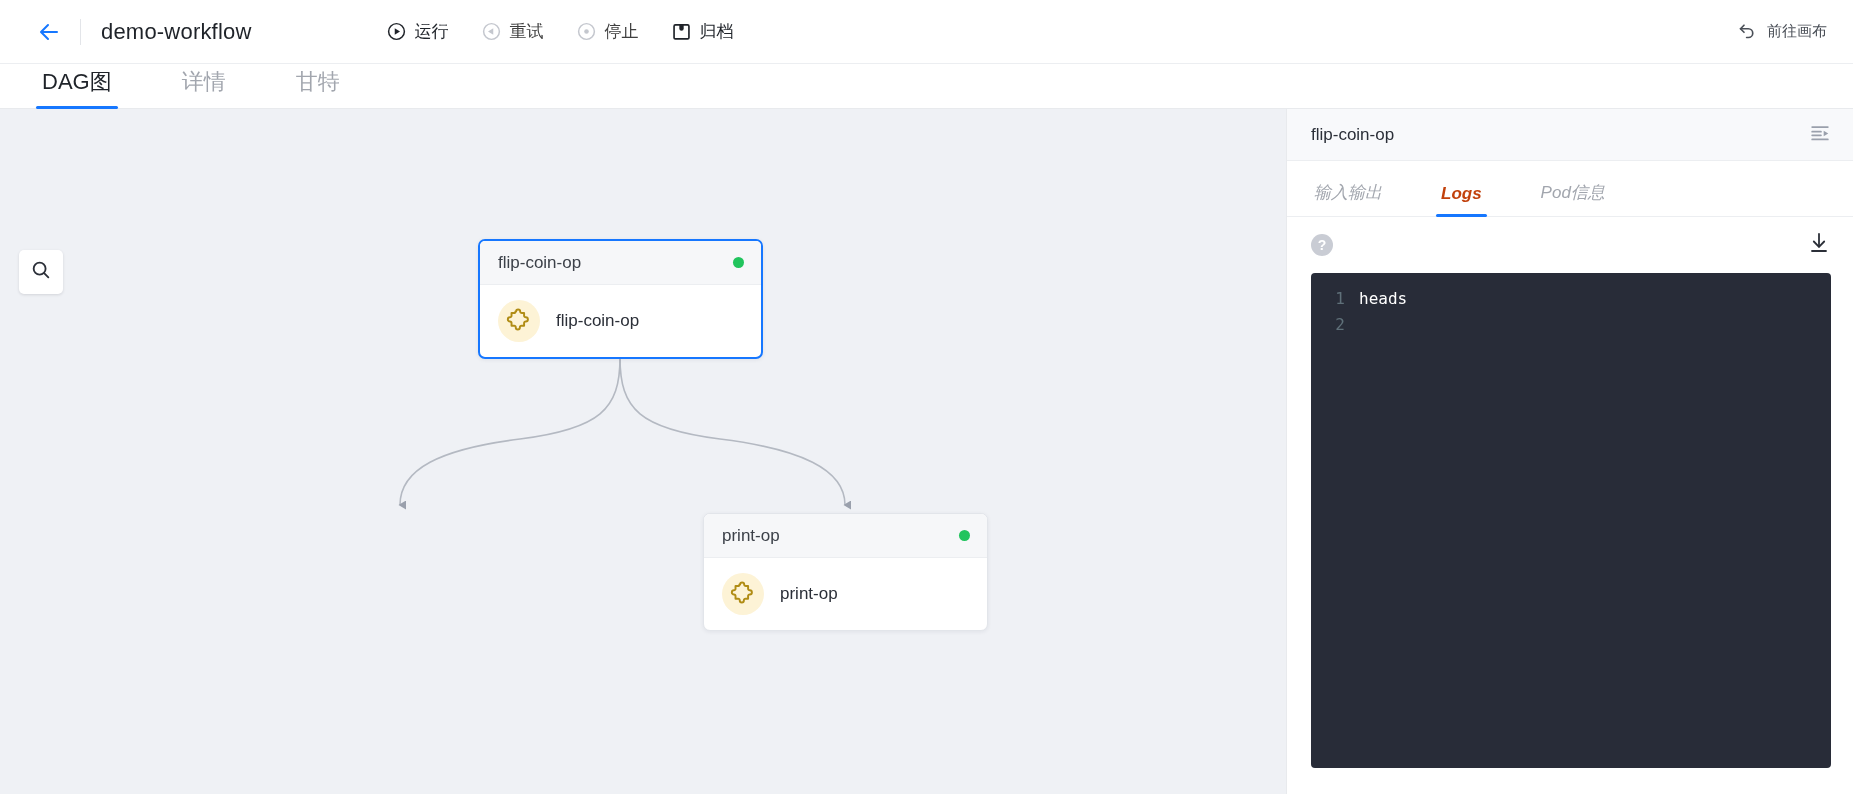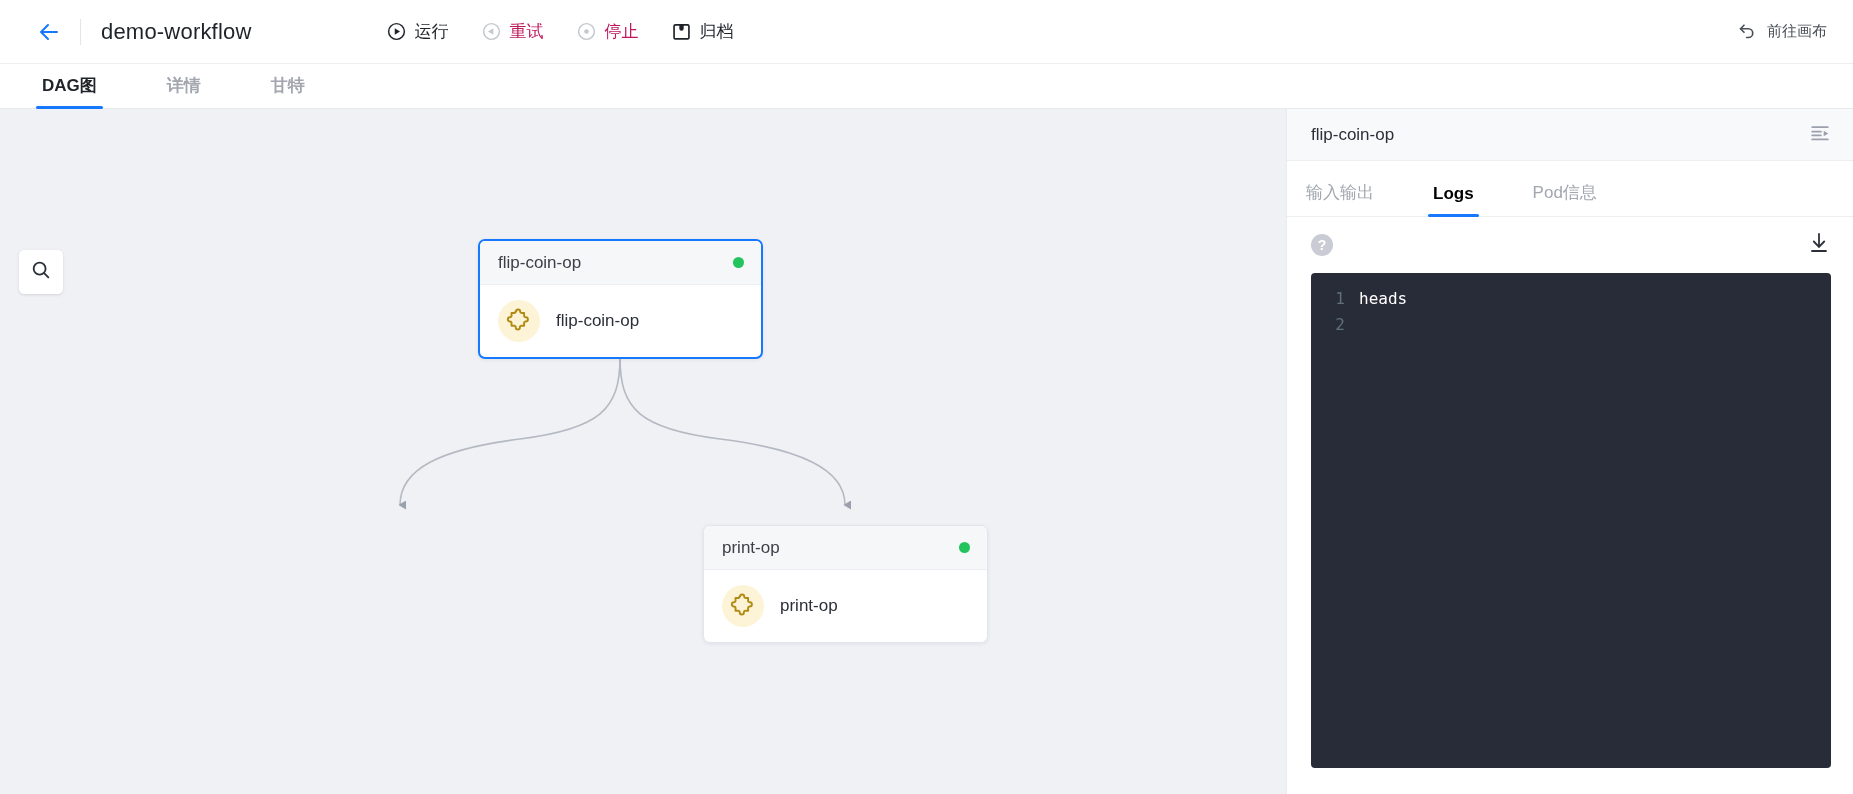--- a/index.html
+++ b/index.html
@@ -29,43 +29,43 @@
   }
   .wf-title {
     font-size: 22px; color: #1f2329; letter-spacing: .2px; font-weight: 400;
     white-space: nowrap;
   }
   .toolbar { display: flex; align-items: center; margin-left: 134px; gap: 32px; }
   .tb-item {
     display: flex; align-items: center; gap: 8px;
     font-size: 17px; color: #1f2329; cursor: pointer; white-space: nowrap;
   }
-  .tb-item.disabled { color: #be185d; cursor: default; align-items: center; }
+  .tb-item.disabled { color: #404040; cursor: default; align-items: center; }
   .tb-ico { width: 21px; height: 21px; display: block; }
 
   .hdr-right {
     position: absolute; right: 26px; top: 0; height: 63px;
     display: flex; align-items: center; gap: 9px;
     font-size: 15px; color: #4a4f57; cursor: pointer;
   }
 
   
   .tabbar {
     height: 46px; min-height: 46px;
     background: #fff;
     border-top: 1px solid #eceef1;
     border-bottom: 1px solid #e8eaed;
     display: flex; align-items: flex-end;
     padding-left: 36px; gap: 0;
   }
   .tab {
     position: relative;
-    font-size: 17px; color: #a2a6ae;
+    font-size: 22px; color: #a2a6ae;
     padding: 0 6px 11px 6px; margin-right: 58px;
-    cursor: pointer; white-space: nowrap; font-weight: bold;
+    cursor: pointer; white-space: nowrap;
   }
   .tab.active { color: #1f2329; }
   .tab.active::after {
     content: ""; position: absolute; left: 0; right: 0; bottom: -1px;
     height: 3px; background: #1677ff; border-radius: 2px;
   }
 
   
   .body { flex: 1; display: flex; position: relative; min-height: 0; }
 
@@ -121,28 +121,29 @@
   .panel-head {
     height: 52px; min-height: 52px; background: #f8f9fb;
     border-bottom: 1px solid #eceef1;
     display: flex; align-items: center; justify-content: space-between;
     padding: 0 22px 0 24px;
   }
   .panel-title { font-size: 17px; color: #2b2f38; }
   .panel-tabs {
     height: 56px; min-height: 56px;
     display: flex; align-items: flex-end;
-    padding-left: 16px;
+    padding-left: 24px;
     border-bottom: 1px solid #eceef1;
+    font-style: italic;
   }
   .ptab {
     position: relative; font-size: 17px; color: #a2a6ae;
     padding: 0 3px 12px 3px; margin-right: 53px; cursor: pointer; white-space: nowrap;
   }
-  .ptab.active { color: #000000; font-weight: 600; }
+  .ptab.active { color: #c2410c; font-weight: 600; }
   .ptab.active::after {
     content: ""; position: absolute; left: -2px; right: -2px; bottom: -1px;
     height: 3px; background: #1677ff; border-radius: 2px;
   }
   .log-toolbar {
     height: 56px; min-height: 56px;
     display: flex; align-items: center; justify-content: space-between;
     padding: 0 22px 0 24px;
   }
   .help-ico {
@@ -283,21 +284,21 @@
                          a1.5 1.5 0 0 0 -1.5 -1.6 h-2.4 v-2.4 a1.5 1.5 0 0 0 -1.5 -1.5
                          a1.9 1.9 0 0 1 0 -3.8 a1.5 1.5 0 0 0 1.5 -1.5 v-2.4 h2.1
                          a1.5 1.5 0 0 0 1.5 -1.5 z"></path>
               </svg>
             </span>
             <span class="node-label">flip-coin-op</span>
           </div>
         </div>
 
 
-        <div class="node" style="left:703px; top:416px; width:285px;">
+        <div class="node" style="left:703px; top:404px; width:285px;">
           <div class="node-head">
             <span class="node-title">print-op</span>
             <span class="status-dot" style="background:#21c45d"></span>
           </div>
           <div class="node-body">
             <span class="puzzle-circle">
               <svg width="26" height="26" viewBox="0 0 24 24" fill="none" stroke="#b08c14" stroke-width="1.8" stroke-linejoin="round">
                 <path d="M9.3 3.2 a1.9 1.9 0 0 1 3.8 0 a1.5 1.5 0 0 0 1.5 1.5 h2.1 v2.4
                          a1.5 1.5 0 0 0 1.6 1.5 a1.9 1.9 0 0 1 0 3.8 a1.5 1.5 0 0 0 -1.6 1.5
                          v2.4 h-2.4 a1.5 1.5 0 0 0 -1.5 1.6 a1.9 1.9 0 0 1 -3.8 0

